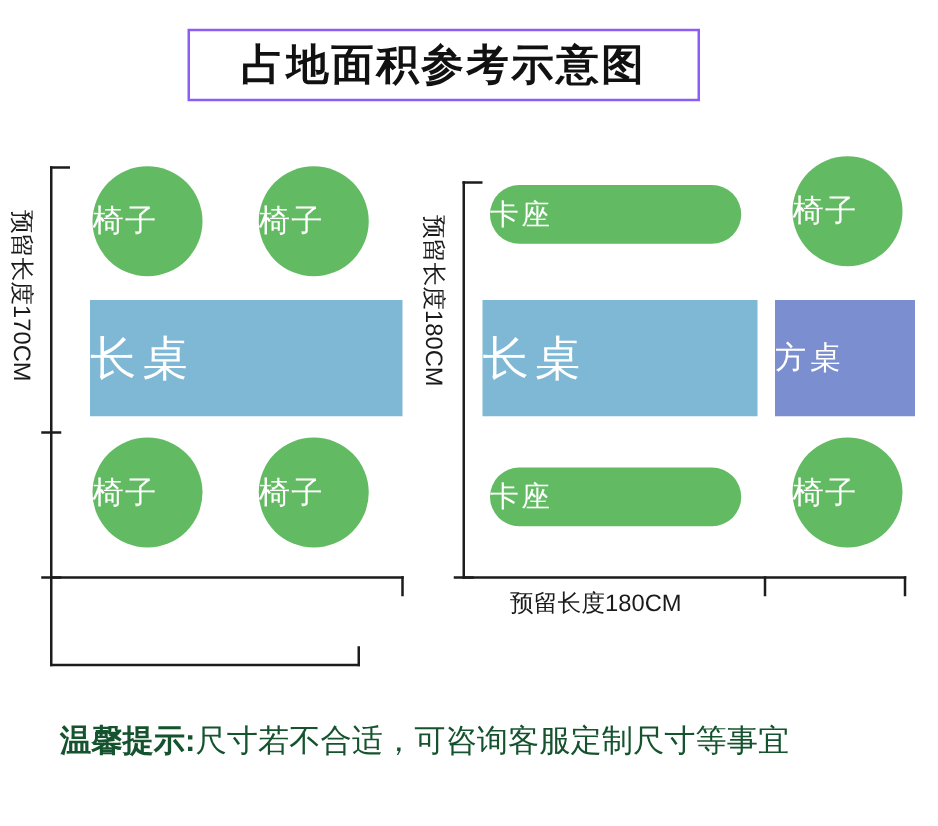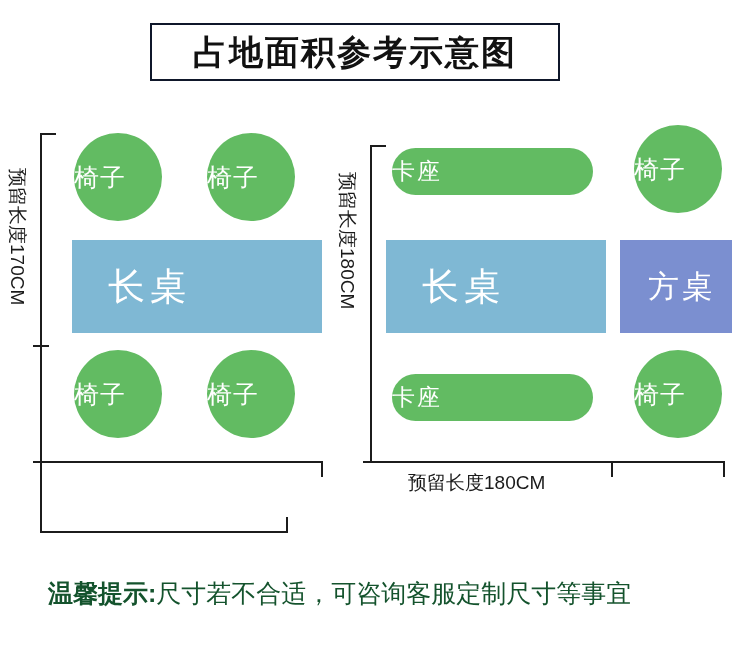--- a/index.html
+++ b/index.html
@@ -14,21 +14,21 @@
     color: #111;
     overflow: hidden;
   }
   #stage { position: absolute; inset: 0; }
 
   
   .title-box {
     position: absolute;
     left: 150px; top: 23px;
     width: 410px; height: 58px;
-    border: 2px solid #0f172a;
+    border: 2px solid #8b5cf6;
     background: #fff;
     display: flex; align-items: center; justify-content: center;
   }
   .title-text {
     font-size: 34px;
     font-weight: 700;
     letter-spacing: 2px;
     line-height: 1;
     color: #111;
     white-space: nowrap;
@@ -49,27 +49,25 @@
   }
   .booth {
     border-radius: 26px;
     font-size: 23px;
     letter-spacing: 2px;
   }
   .table-long {
     font-size: 37px;
     font-weight: 500;
     letter-spacing: 5px;
-    padding-left: 36px;
   }
   .table-square {
-    font-size: 31px;
+    font-size: 25px;
     font-weight: 500;
     letter-spacing: 3px;
-    padding-left: 28px;
   }
 
   
   .rule {
     position: absolute;
     background: #1c1c1c;
   }
   .rule-v { width: 2px; }
   .rule-h { height: 2px; }
   .tick {

